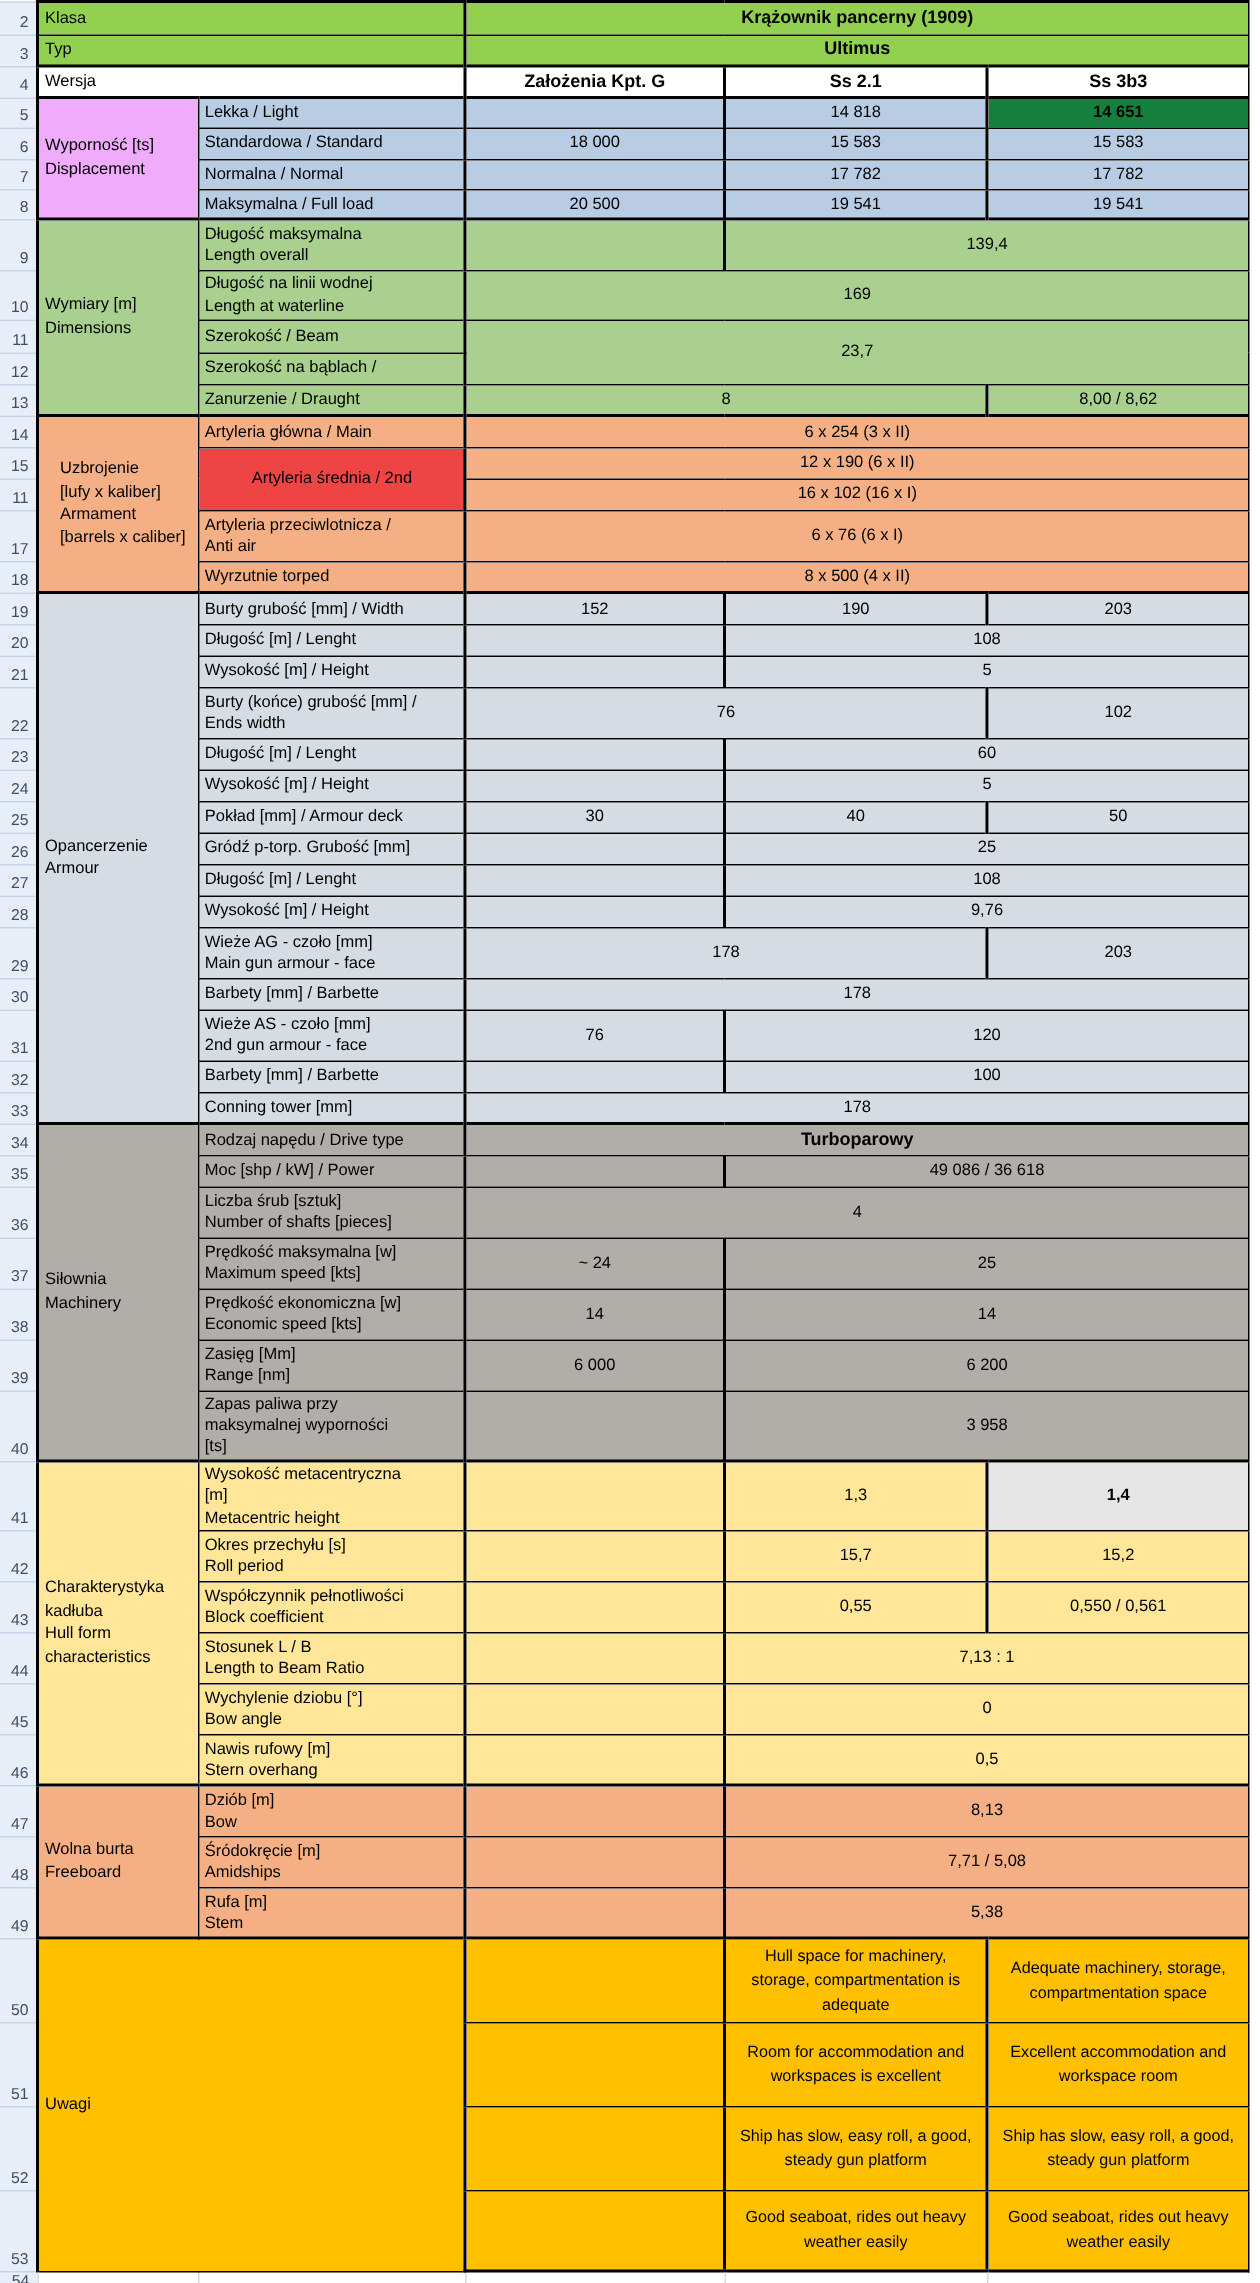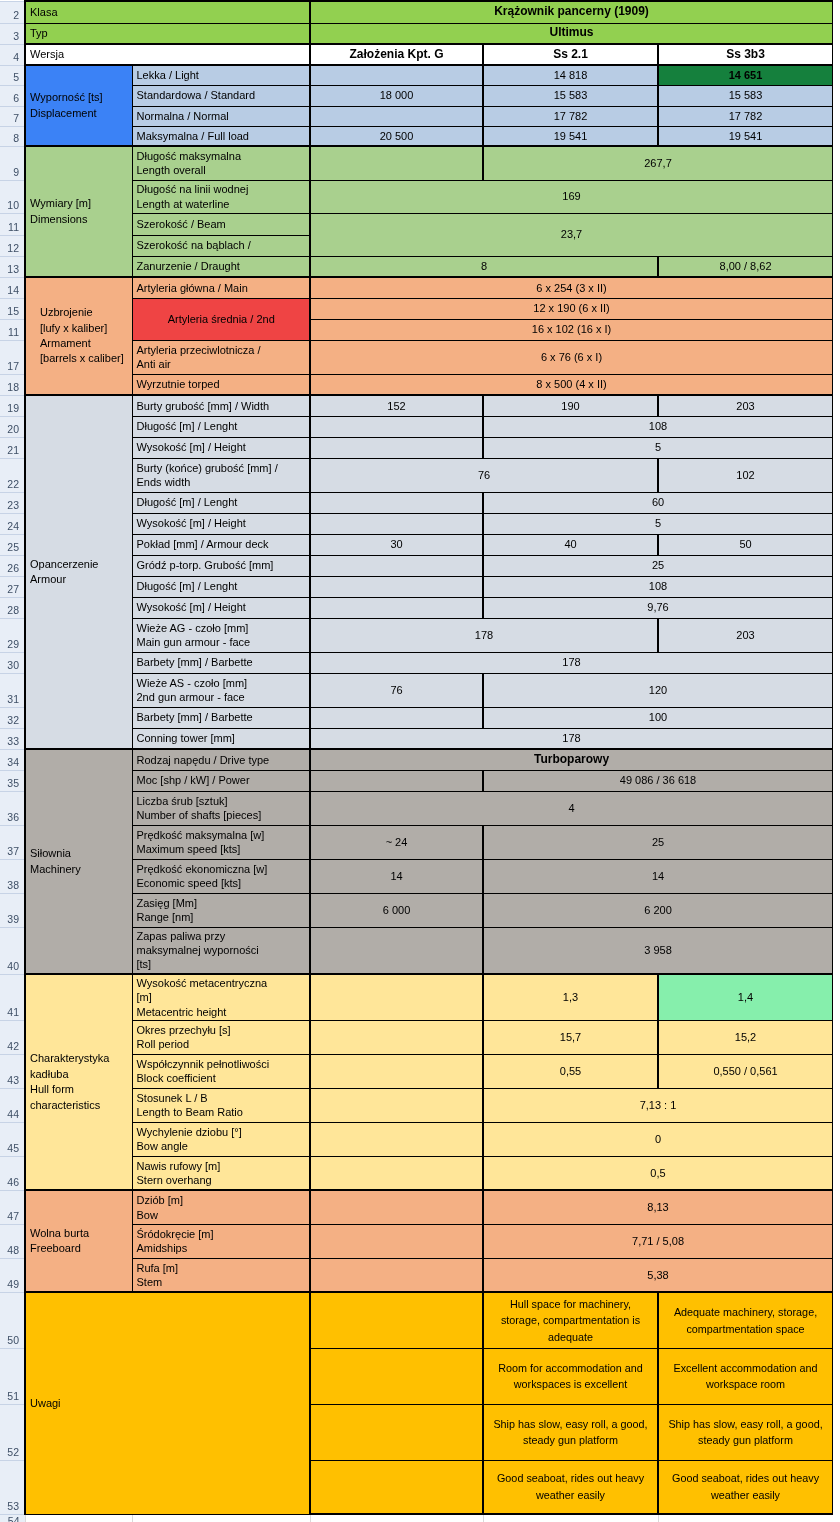--- a/index.html
+++ b/index.html
@@ -60,21 +60,21 @@
         </tr>
         <tr class="tk " style="height: 21px;">
           <th class="gut">4</th>
           <td class="k-lbl col-cat" colspan="2" style="background-color: rgb(255, 255, 255);">Wersja</td>
           <td class="k-hdr col-v1" style="background-color: rgb(255, 255, 255);">Założenia Kpt. G</td>
           <td class="k-hdr col-v2" style="background-color: rgb(255, 255, 255);">Ss 2.1</td>
           <td class="k-hdr col-v3" style="background-color: rgb(255, 255, 255);">Ss 3b3</td>
         </tr>
         <tr class="tk " style="height: 20px;">
           <th class="gut">5</th>
-          <td class="k-cat col-cat" rowspan="4" style="background-color: #3b82f6;">Wyporność [ts]
+          <td class="k-cat col-cat" rowspan="4" style="background-color: #f0abfc;">Wyporność [ts]
 Displacement</td>
           <td class="k-lbl col-lbl" style="background-color: rgb(184, 204, 228);">Lekka / Light</td>
           <td class="k-val col-v1" style="background-color: rgb(184, 204, 228);"></td>
           <td class="k-val col-v2" style="background-color: rgb(184, 204, 228);">14 818</td>
           <td class="k-val col-v3" style="background-color: #15803d; font-weight: bold;">14 651</td>
         </tr>
         <tr class="" style="height: 21px;">
           <th class="gut">6</th>
           <td class="k-lbl col-lbl" style="background-color: rgb(184, 204, 228);">Standardowa / Standard</td>
           <td class="k-val col-v1" style="background-color: rgb(184, 204, 228);">18 000</td>
@@ -95,21 +95,21 @@
           <td class="k-val col-v2" style="background-color: rgb(184, 204, 228);">19 541</td>
           <td class="k-val col-v3" style="background-color: rgb(184, 204, 228);">19 541</td>
         </tr>
         <tr class="tk " style="height: 34px;">
           <th class="gut">9</th>
           <td class="k-cat col-cat" rowspan="5" style="background-color: rgb(169, 208, 142);">Wymiary [m]
 Dimensions</td>
           <td class="k-lbl col-lbl" style="background-color: rgb(169, 208, 142);">Długość maksymalna
 Length overall</td>
           <td class="k-val col-v1" style="background-color: rgb(169, 208, 142);"></td>
-          <td class="k-val col-v2" colspan="2" style="background-color: rgb(169, 208, 142);">267,7</td>
+          <td class="k-val col-v2" colspan="2" style="background-color: rgb(169, 208, 142);">139,4</td>
         </tr>
         <tr class="" style="height: 33px;">
           <th class="gut">10</th>
           <td class="k-lbl col-lbl" style="background-color: rgb(169, 208, 142);">Długość na linii wodnej
 Length at waterline</td>
           <td class="k-val col-v1" colspan="3" style="background-color: rgb(169, 208, 142);">169</td>
         </tr>
         <tr class="" style="height: 22px;">
           <th class="gut">11</th>
           <td class="k-lbl col-lbl" style="background-color: rgb(169, 208, 142);">Szerokość / Beam</td>
@@ -301,21 +301,21 @@
           <th class="gut">41</th>
           <td class="k-cat col-cat" rowspan="6" style="background-color: rgb(255, 230, 153);">Charakterystyka
 kadłuba
 Hull form
 characteristics</td>
           <td class="k-lbl col-lbl" style="background-color: rgb(255, 230, 153);">Wysokość metacentryczna
 [m]
 Metacentric height</td>
           <td class="k-val col-v1" style="background-color: rgb(255, 230, 153);"></td>
           <td class="k-val col-v2" style="background-color: rgb(255, 230, 153);">1,3</td>
-          <td class="k-val col-v3" style="background-color: #86efac;">1,4</td>
+          <td class="k-val col-v3" style="background-color: #e5e5e5; font-weight: bold;">1,4</td>
         </tr>
         <tr class="" style="height: 34px;">
           <th class="gut">42</th>
           <td class="k-lbl col-lbl" style="background-color: rgb(255, 230, 153);">Okres przechyłu [s]
 Roll period</td>
           <td class="k-val col-v1" style="background-color: rgb(255, 230, 153);"></td>
           <td class="k-val col-v2" style="background-color: rgb(255, 230, 153);">15,7</td>
           <td class="k-val col-v3" style="background-color: rgb(255, 230, 153);">15,2</td>
         </tr>
         <tr class="" style="height: 34px;">

